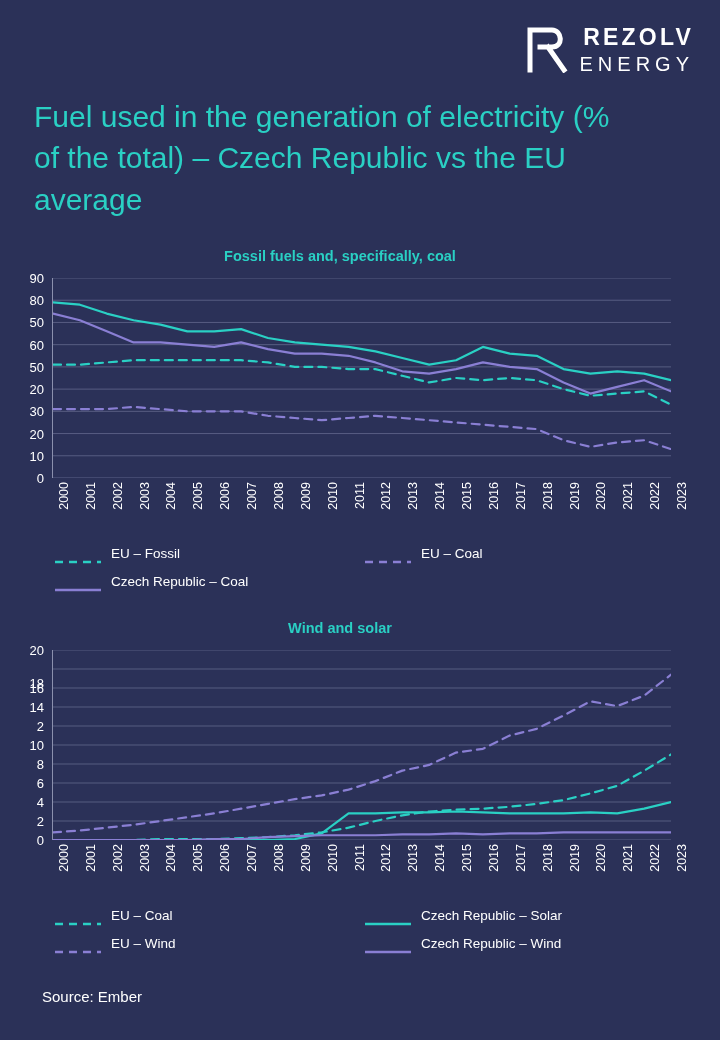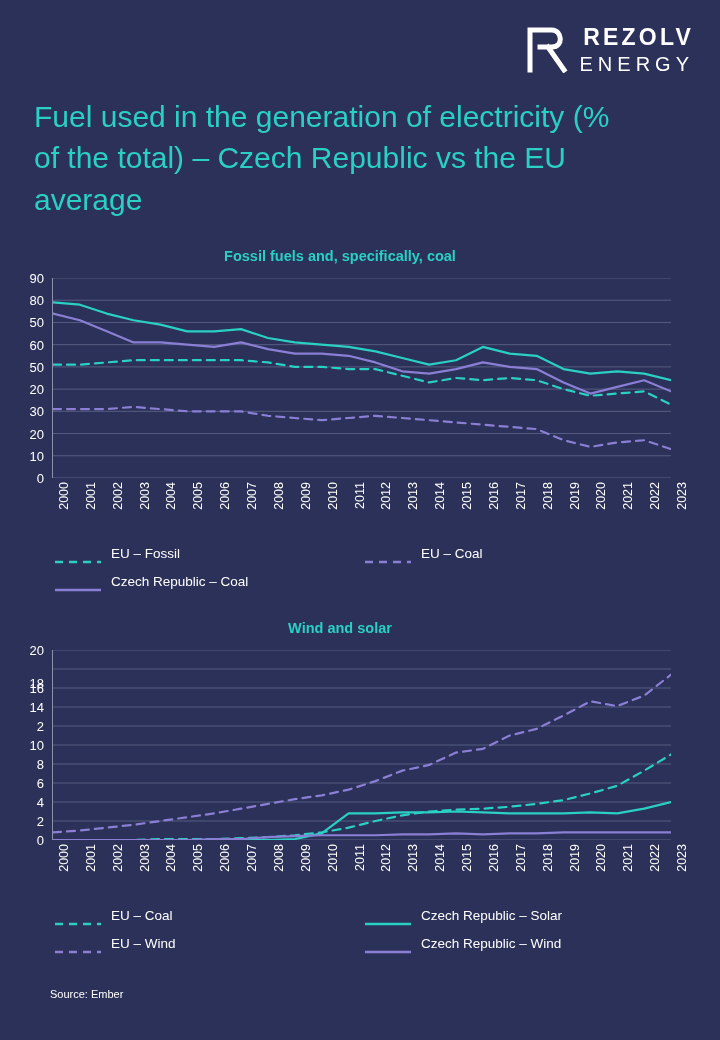--- a/index.html
+++ b/index.html
@@ -146,23 +146,23 @@
     width: 46px;
     height: 0;
     margin-right: 10px;
     flex: 0 0 auto;
   }
   .legend-label { white-space: nowrap; }
 
   
   .source {
     position: absolute;
-    left: 50px;
+    left: 42px;
     top: 988px;
-    font-size: 11px;
+    font-size: 15px;
     color: #ffffff;
   }
 </style>
 </head>
 <body>
 
 <div class="page">
 
   <div class="logo">
     <svg class="logo-mark" viewBox="0 0 42 46">

